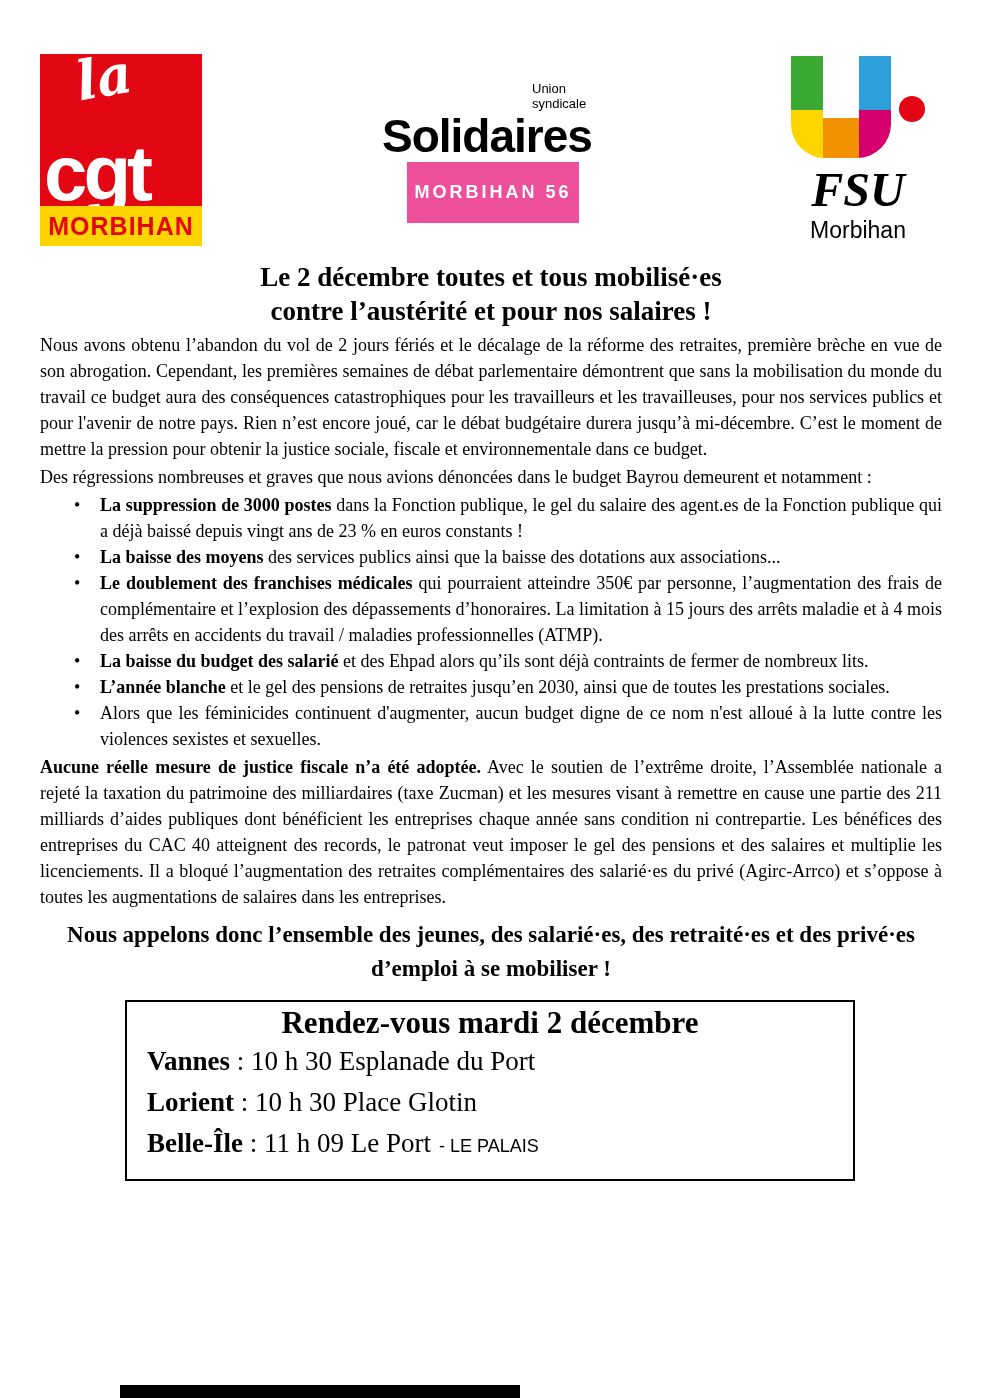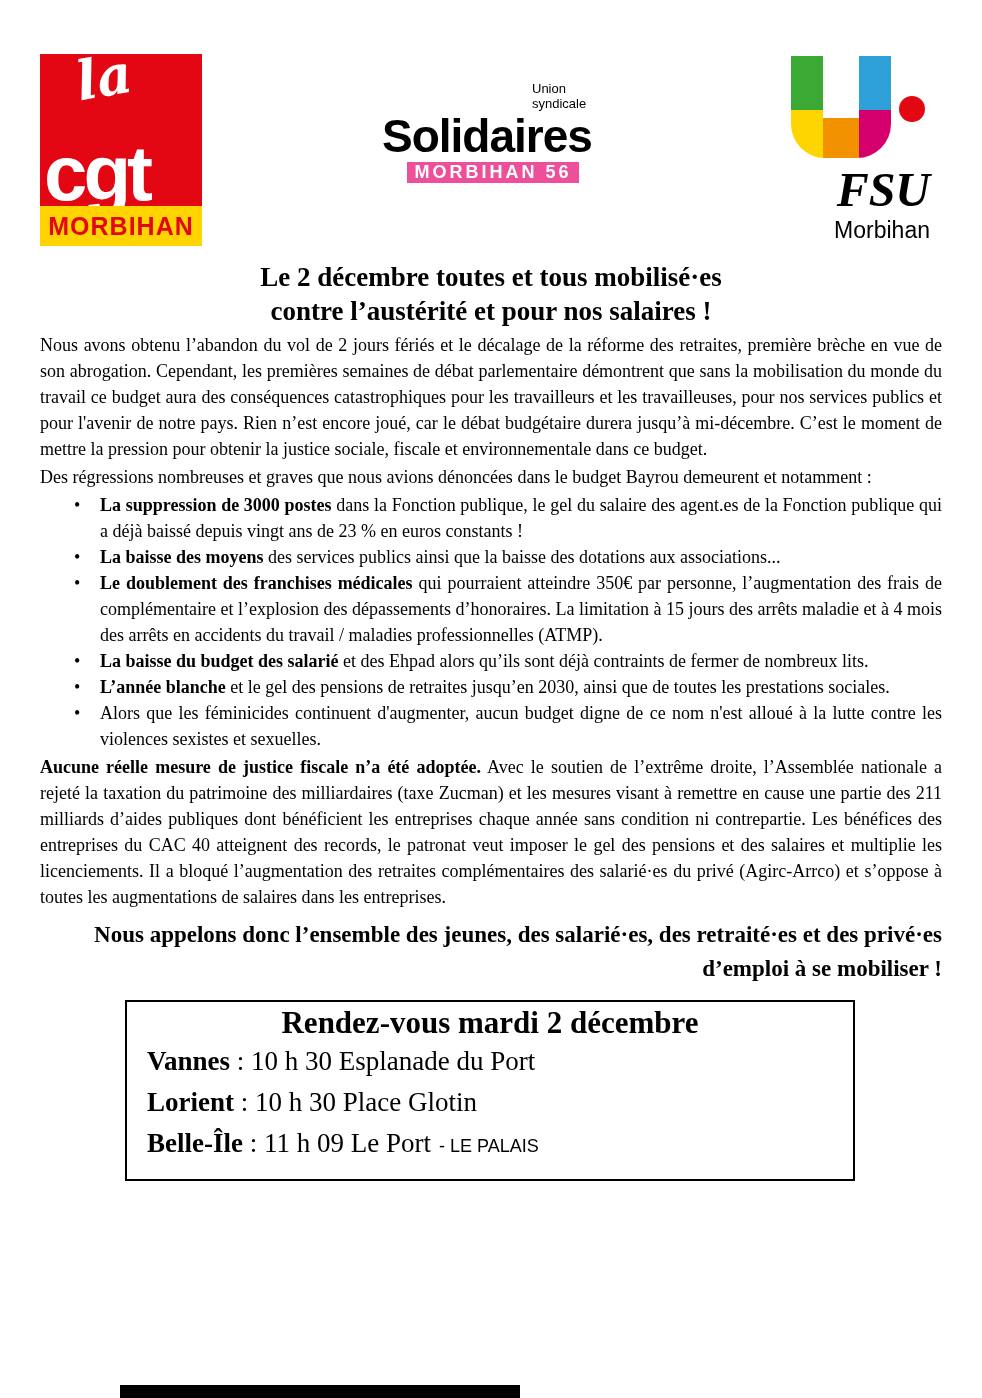--- a/index.html
+++ b/index.html
@@ -45,25 +45,25 @@
     font-family: "Liberation Sans", sans-serif; font-size: 13px;
     line-height: 1.15; padding-left: 150px;
   }
   .sol-name {
     font-family: "Liberation Sans", sans-serif; font-weight: bold;
     font-size: 46px; line-height: 1.05; letter-spacing: -1px;
   }
   .sol-band {
     margin: 2px auto 0; width: 172px; background: #ee4f9b; color: #ffffff;
     font-family: "Liberation Sans", sans-serif; font-weight: bold;
-    font-size: 18px; text-align: center; padding: 0 0; letter-spacing: 3px;
+    font-size: 18px; text-align: center; padding: 20px 0; letter-spacing: 3px;
   }
 
   
-  .fsu { position: absolute; left: 786px; top: 56px; width: 144px; text-align: right; }
+  .fsu { position: absolute; left: 786px; top: 56px; width: 144px; text-align: center; }
   .fsu-u { position: relative; width: 134px; height: 102px; margin: 0 auto; }
   .fsu-u-shape {
     position: absolute; left: 0; top: 0; width: 100px; height: 102px;
     border-radius: 0 0 34px 34px; overflow: hidden;
   }
   .u-seg { position: absolute; }
   .seg-green   { left: 0;    top: 0;    width: 32px; height: 54px; background: #3aaa35; }
   .seg-yellow  { left: 0;    top: 54px; width: 32px; height: 48px; background: #ffd500; }
   .seg-orange  { left: 32px; top: 62px; width: 36px; height: 40px; background: #f39200; }
   .seg-blue    { left: 68px; top: 0;    width: 32px; height: 54px; background: #2d9fd9; }
@@ -86,21 +86,21 @@
   .content { padding: 0 40px; font-size: 18px; line-height: 26px; text-align: justify; }
   .para { margin: 2px 0; }
   .bold-lead { font-weight: bold; }
 
   .bullets { margin: 0; padding: 0 0 0 60px; list-style: none; }
   .bullets li { position: relative; margin: 0; }
   .bullets li::before { content: "\2022"; position: absolute; left: -26px; }
 
   .appeal {
     margin: 8px 0 0; font-size: 23px; font-weight: bold;
-    line-height: 34px; text-align: right;
+    line-height: 34px; text-align: center;
   }
 
   
   .rdv-box {
     margin: 14px 87px 0 85px;
     border: 2px solid #000000;
     padding: 6px 20px 14px;
     text-align: left;
   }
   .rdv-title { margin: 2px 0 6px; text-align: center; font-size: 31px; font-weight: bold; }

